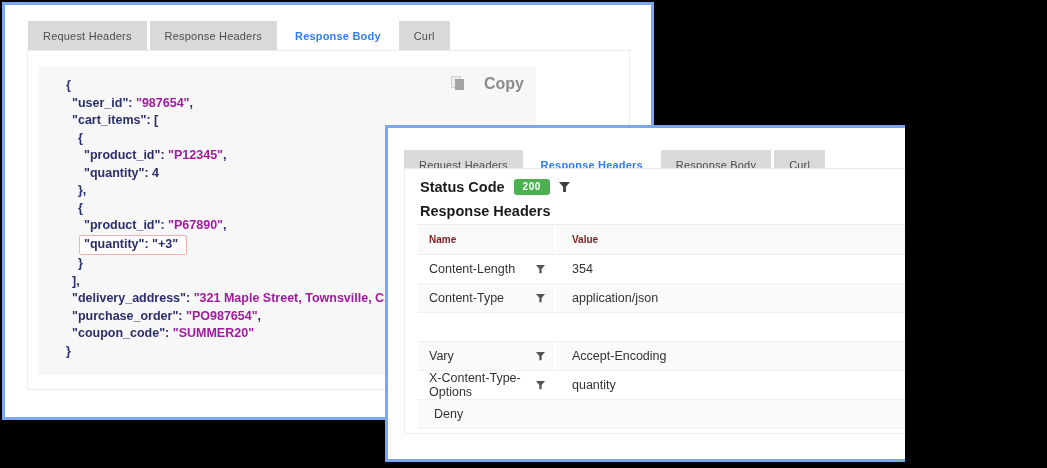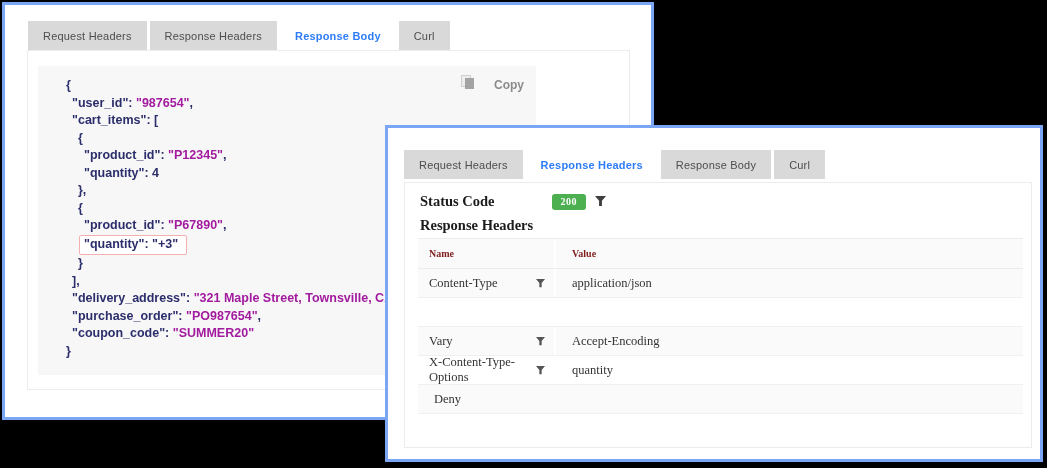--- a/index.html
+++ b/index.html
@@ -1,53 +1,53 @@
 <!DOCTYPE html>
 <html style="--accent: #2e7df7; --panel-border: #7aa6f5; --tab-bg: #d9d9d9; --badge-green: #4caf50; --syntax-key: #2b2e6b; --syntax-string: #a21b9f; --highlight-border: #f3b0b0;"><head>
 <meta charset="utf-8">
 <style>
   html,body{margin:0;padding:0;background:#000;}
-  #canvas{position:relative;width:1047px;height:468px;background:#000;overflow:hidden;
+  #canvas{position:relative;width:905px;height:468px;background:#000;overflow:hidden;
           font-family:"Liberation Sans",sans-serif;}
 
   .panel{position:absolute;background:#fff;border:3px solid var(--panel-border,#7aa6f5);
          box-sizing:border-box;}
   #back-panel{left:2px;top:2px;width:652px;height:418px;z-index:1;}
   #front-panel{left:385px;top:125px;width:658px;height:337px;z-index:2;}
 
   .tabs{position:absolute;display:flex;gap:3px;}
   #back-panel .tabs{left:23px;top:16px;}
   #front-panel .tabs{left:16px;top:22px;}
   .tab{height:29px;display:flex;align-items:center;padding:0 15px;background:var(--tab-bg,#d9d9d9);
        color:#4d4d4d;font-size:11px;letter-spacing:.2px;cursor:pointer;white-space:nowrap;}
   .tab.active{background:#fff;color:var(--accent,#2e7df7);font-weight:bold;}
 
   .content-box{position:absolute;background:#fff;border:1px solid #ececec;box-sizing:border-box;}
   #back-panel .content-box{left:22px;top:45px;width:603px;height:340px;}
-  #front-panel .content-box{left:16px;top:54px;width:628px;height:266px;font-family:Liberation Serif, serif;}
+  #front-panel .content-box{left:16px;top:40px;width:628px;height:266px;}
 
   
   .code-area{position:absolute;left:10px;top:15px;width:498px;height:309px;background:#f7f7f7;}
-  .copy-btn{position:absolute;top:9px;right:12px;display:flex;align-items:flex-end;gap:17px;
-            color:#8b8b8b;font-size:12px;font-weight:bold;cursor:pointer;}
+  .copy-btn{position:absolute;top:9px;right:12px;display:flex;align-items:center;gap:17px;
+            color:#8b8b8b;font-size:16px;font-weight:bold;cursor:pointer;}
   .copy-icon{position:relative;width:16px;height:17px;display:inline-block;}
   .ci-back{position:absolute;left:0;top:0;width:8px;height:10px;border:1.5px solid #cfcfcf;background:#ededed;}
   .ci-front{position:absolute;left:4px;top:3px;width:9px;height:11px;background:#a3a3a3;}
   .code-lines{position:absolute;left:0;top:11px;width:100%;}
   .code-line{line-height:17.5px;font-size:12.5px;font-weight:600;white-space:nowrap;}
   .tok-k,.tok-p,.tok-n{color:var(--syntax-key,#2b2e6b);}
   .tok-s{color:var(--syntax-string,#a21b9f);}
   .boxed{display:inline-block;border:1.5px solid var(--highlight-border,#f3b0b0);background:#fff;
          border-radius:2px;padding:0 8px 1px 4px;margin-left:-5px;}
 
   
   .status-row{position:absolute;left:15px;top:10px;display:flex;align-items:center;gap:9px;}
   .status-label{font-size:14.5px;font-weight:bold;color:#1b1b1b;}
   .status-badge{background:var(--badge-green,#4caf50);color:#fff;font-size:10px;font-weight:bold;
-                padding:2px 9px 3px;border-radius:3px;letter-spacing:.5px;margin-left:48px;}
+                padding:2px 9px 3px;border-radius:3px;letter-spacing:.5px;}
   .section-title{position:absolute;left:15px;top:34px;font-size:14.5px;font-weight:bold;color:#1b1b1b;}
   .hdr-table{position:absolute;left:13px;top:55px;width:605px;font-size:12.5px;color:#333;}
   .t-row{display:flex;align-items:center;height:28px;border-bottom:1px solid #f0f0f0;background:#fff;}
   .t-row.header{height:29px;background:#fafafa;border-top:1px solid #ececec;border-bottom:1px solid #ececec;
                 font-size:10px;font-weight:bold;color:#7f1d1d;}
   .t-row.alt{background:#fafafa;}
   .name-cell{width:138px;display:flex;align-items:center;justify-content:space-between;
              padding:0 9px 0 11px;border-right:2px solid #fff;box-sizing:border-box;height:100%;}
   .value-cell{flex:1;padding-left:16px;}
   .funnel{display:inline-block;line-height:0;cursor:pointer;}
@@ -114,20 +114,29 @@
       </div>
       <div class="section-title">Response Headers</div>
       <div class="hdr-table">
         <div class="t-row header">
           <div class="name-cell">
             <span>Name</span>
           </div>
           <div class="value-cell">Value</div>
         </div>
 
+      <div class="t-row">
+            <div class="name-cell">
+              <span>Content-Length</span>
+              <span class="funnel"><svg width="9" height="9" viewBox="0 0 10 10">
+                  <path d="M0,0 h10 l-3.7,4.4 v4.8 h-2.6 v-4.8 z" fill="#555"></path>
+                </svg></span>
+            </div>
+            <div class="value-cell">354</div>
+          </div>
           <div class="t-row alt">
             <div class="name-cell">
               <span>Content-Type</span>
               <span class="funnel"><svg width="9" height="9" viewBox="0 0 10 10">
                   <path d="M0,0 h10 l-3.7,4.4 v4.8 h-2.6 v-4.8 z" fill="#555"></path>
                 </svg></span>
             </div>
             <div class="value-cell">application/json</div>
           </div>
           <div class="t-row">

